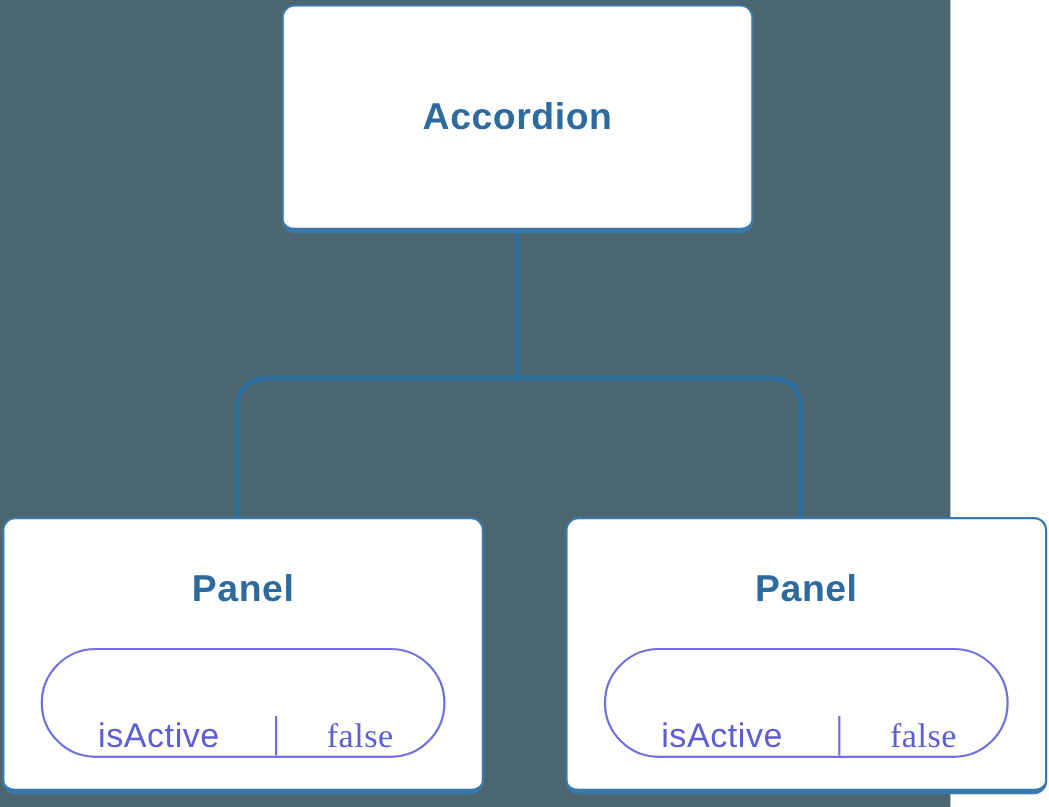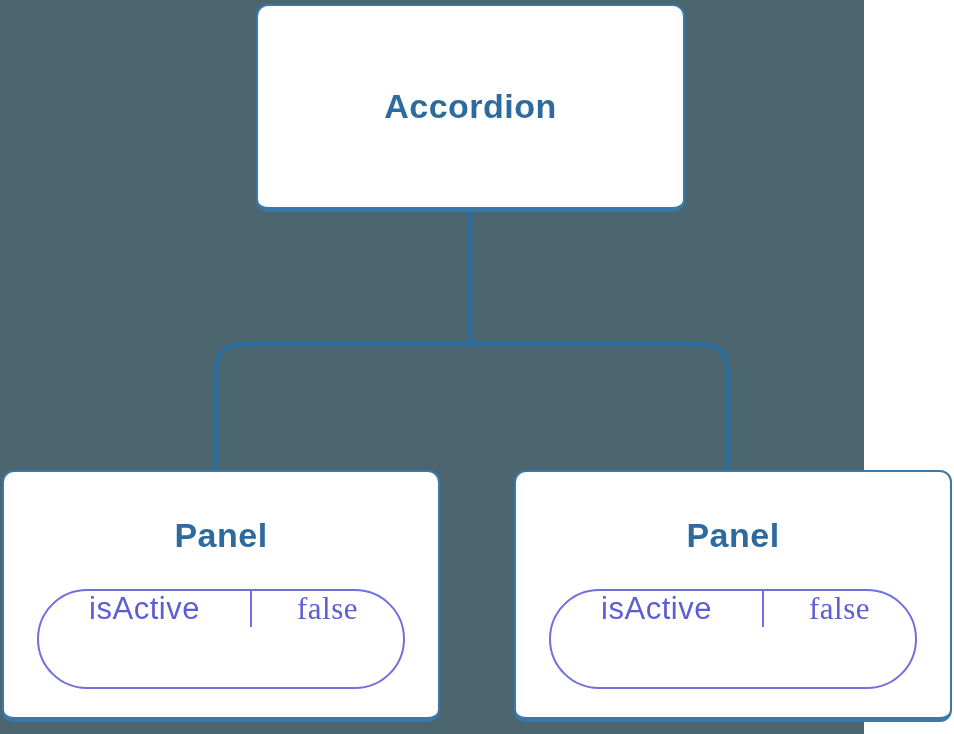--- a/index.html
+++ b/index.html
@@ -60,21 +60,21 @@
     letter-spacing: 0.5px;
     line-height: 1.15;
   }
   .node-panel .node-label { margin-top: 44px; }
   .pill {
     margin-top: 34px;
     width: 368px; height: 100px;
     border: 2.5px solid var(--pill-border);
     border-radius: 52px;
     display: flex;
-    align-items: flex-start;
+    align-items: flex-end;
     overflow: hidden;
     background: var(--node-bg);
   }
   .pill-key {
     width: 213px;
     border-right: 2.5px solid var(--pill-border);
     display: flex; align-items: center; justify-content: center;
   }
   .pill-value {
     flex: 1;

